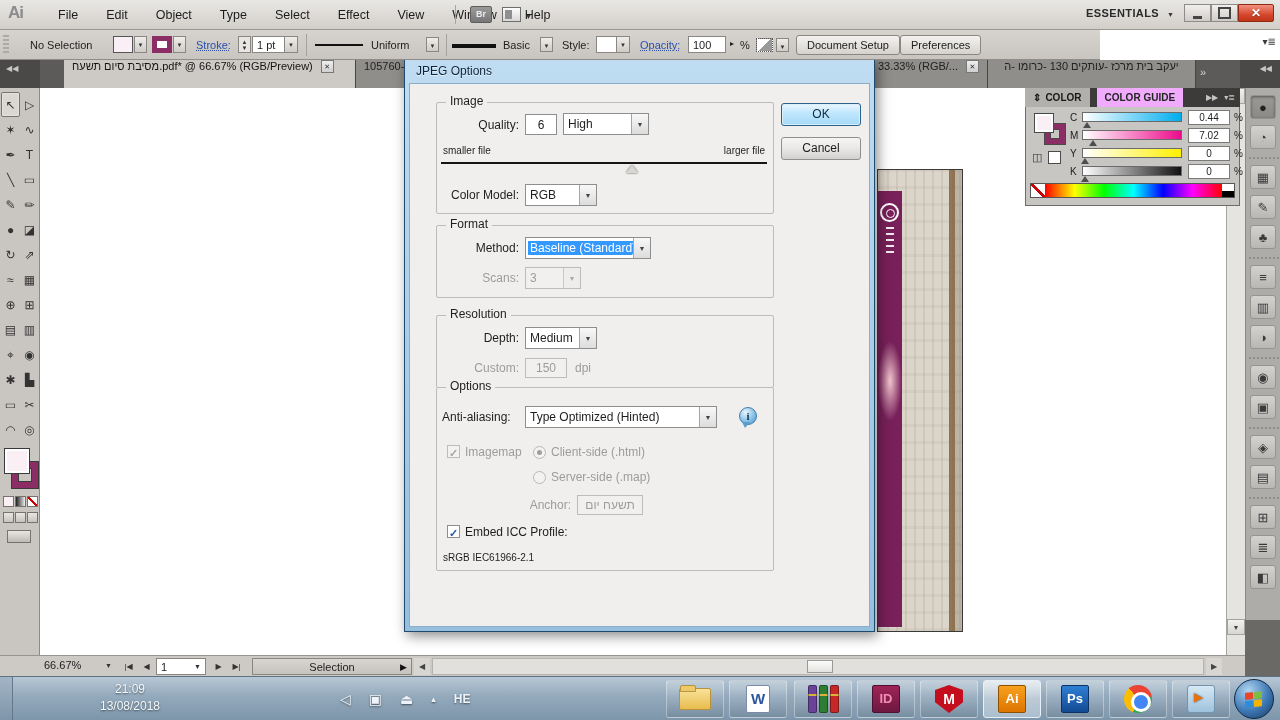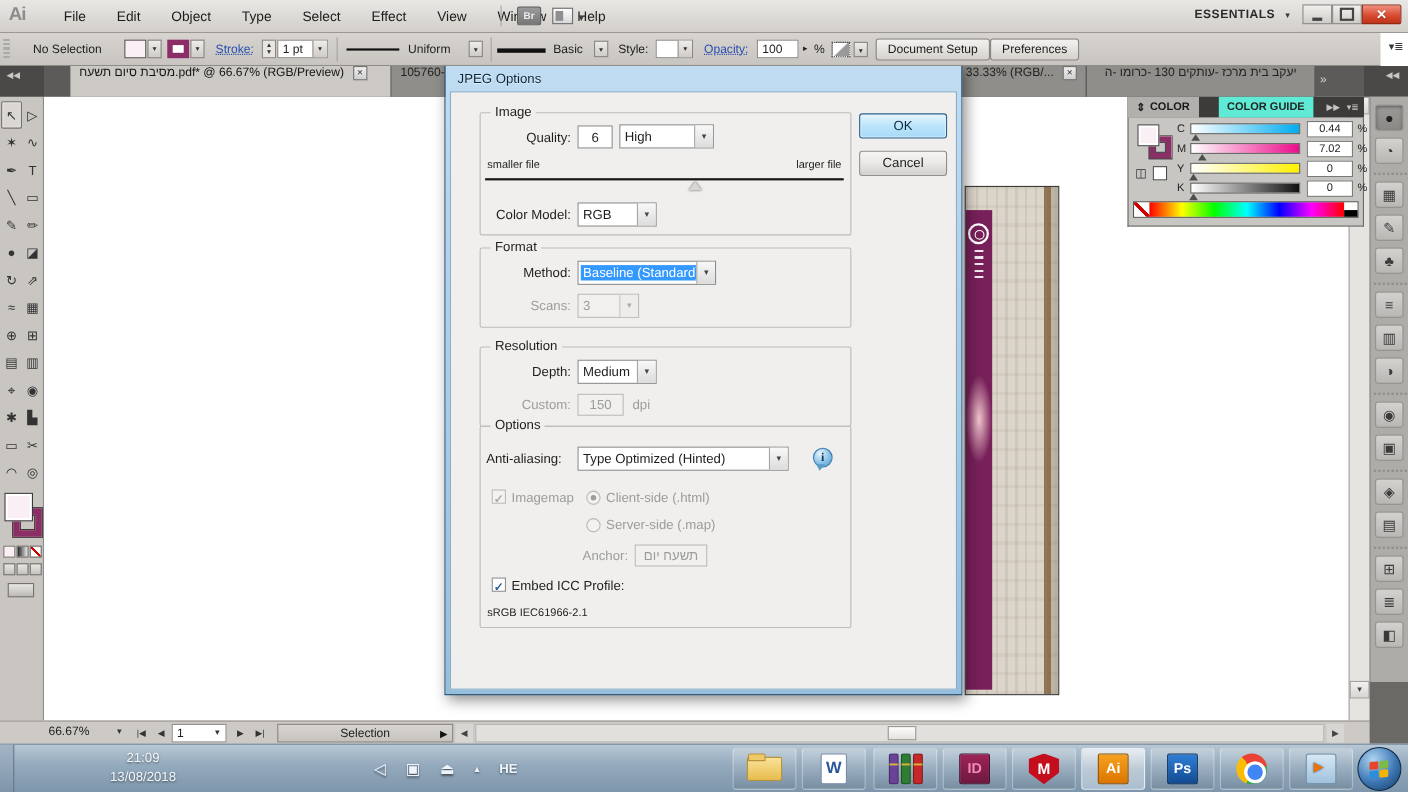--- a/index.html
+++ b/index.html
@@ -19,21 +19,21 @@
   .dcar::after{content:"▼";font-size:7px;color:#3A3A3A}
   .workspace{position:absolute;left:1086px;top:7px;display:flex;align-items:center;gap:8px;font-size:11px;font-weight:bold;color:#2B2B2B;letter-spacing:.4px}
   .winbtns{position:absolute;right:6px;top:4px;display:flex}
   .wbtn{width:27px;height:18px;border:1px solid #8E8B88;background:linear-gradient(#F2F0EE,#CFCCC8);display:flex;align-items:center;justify-content:center;color:#333}
   .wbtn.min::after{content:"";width:9px;height:3px;background:#444;margin-top:8px}
   .wbtn.max::after{content:"";width:9px;height:8px;border:2px solid #444}
   .wbtn.close{width:36px;background:linear-gradient(#F0907E,#D6482E 60%,#C03418);border-color:#8E2A14;border-radius:0 2px 2px 0}
   .wbtn.close::after{content:"✕";color:#fff;font-weight:bold;font-size:12px;text-shadow:0 1px 1px rgba(0,0,0,.4)}
 
   
-  .controlbar{position:absolute;left:0;top:30px;width:1255px;height:30px;background:linear-gradient(#D7D4D0,#C8C5C0);border-bottom:1px solid #908D88;z-index:59;font-size:11px}
+  .controlbar{position:absolute;left:0;top:30px;width:1100px;height:30px;background:linear-gradient(#D7D4D0,#C8C5C0);border-bottom:1px solid #908D88;z-index:59;font-size:11px}
   .grip{position:absolute;left:3px;top:5px;width:6px;height:20px;background:repeating-linear-gradient(#AAA 0 2px,transparent 2px 4px)}
   .cb-lbl{position:absolute;top:9px;white-space:nowrap;color:#1d1d1d}
   .cb-link{color:#2A4FB0;text-decoration:underline dotted;cursor:pointer}
   .swatch{position:absolute;top:6px;width:20px;height:17px;border:1px solid #555}
   .swdd{position:absolute;top:6px;width:13px;height:17px;border:1px solid #8A8782;background:linear-gradient(#EFEDEA,#CFCCC7);text-align:center}
   .swdd::after{content:"▼";font-size:6px;color:#333;line-height:15px}
   .spin{position:absolute;top:6px;width:13px;height:17px;border:1px solid #8A8782;background:#E8E6E3;font-size:6px;color:#333;display:flex;flex-direction:column;align-items:center;justify-content:center;line-height:6px}
   .spin::before{content:"▲"} .spin::after{content:"▼"}
   .cbcombo{position:absolute;top:6px;height:17px;display:flex;align-items:center;border:1px solid #8A8782;background:#fff;padding-left:4px}
   .cbcombo .dd8{margin-left:auto;width:13px;height:100%;background:linear-gradient(#EFEDEA,#CFCCC7);border-left:1px solid #8A8782;text-align:center}
@@ -115,21 +115,21 @@
   .okbtn{position:absolute;left:371px;top:19px;width:80px;height:23px;border:1px solid #2C628B;border-radius:3px;background:linear-gradient(#EAF6FD,#BEE6FD 45%,#A7D9F5);box-shadow:inset 0 0 0 1px #D9F0FC;font-size:12px;color:#0E2A42;line-height:21px}
   .cnbtn{position:absolute;left:371px;top:53px;width:80px;height:23px;border:1px solid #8E8F8F;border-radius:3px;background:linear-gradient(#F5F4F3,#EBEAE9 45%,#D2D1D0);font-size:12px;color:#1e1e1e;text-align:center;line-height:21px}
   .info{position:absolute;width:18px;height:18px;border-radius:50%;background:radial-gradient(circle at 35% 28%,#EAF5FC,#7FBCE4 60%,#4E93C6);border:1px solid #3F7CAC;color:#0F3B60;font-size:11px;font-weight:bold;text-align:center;line-height:16px;font-family:"Liberation Serif",serif}
   .info::after{content:"";position:absolute;left:2px;bottom:-4px;width:0;height:0;border-left:3px solid transparent;border-right:5px solid transparent;border-top:6px solid #5B9CC9}
 
   
   .cpanel{position:absolute;left:1025px;top:88px;width:215px;height:118px;z-index:45;border:1px solid #57565   4}
   .cphead{position:absolute;left:0;top:0;width:100%;height:19px;background:#3C3B3A;display:flex}
   .ctab{padding:0 8px;font-size:10px;font-weight:bold;display:flex;align-items:center;gap:4px}
   .ctab.on{background:#B2B0AD;color:#171717}
-  .ctab.off{background:#5eead4;color:#242424;margin-left:18px}
+  .ctab.off{background:#f0abfc;color:#242424;margin-left:7px}
   .cphead .ficons{margin-left:auto;color:#C7C5C2;font-size:8px;display:flex;align-items:center;gap:6px;padding-right:5px}
   .cpbody{position:absolute;left:0;top:19px;width:100%;height:99px;background:#C8C6C3;border:1px solid #6E6C69;border-top:none}
   .cp-fill{position:absolute;left:8px;top:6px;width:20px;height:20px;background:#FBEFF6;border:1px solid #4A4A4A;box-shadow:inset 0 0 0 2px #fff;z-index:2}
   .cp-stroke{position:absolute;left:19px;top:17px;width:20px;height:20px;border:5px solid #8B2E66;box-shadow:0 0 0 1px #4A4A4A,inset 0 0 0 1px #4A4A4A}
   .cp-cube{position:absolute;left:6px;top:44px;font-size:11px;color:#2E2E2E}
   .cp-white{position:absolute;left:22px;top:44px;width:13px;height:13px;background:#fff;border:1px solid #4A4A4A}
   .crow{position:absolute;left:44px;height:16px;width:168px}
   .crow .cl{position:absolute;left:0;top:1px;font-size:10px;color:#1c1c1c}
   .ctrack{position:absolute;left:12px;top:1px;width:100px;height:10px;border:1px solid #6B6B6B}
   .cth{position:absolute;bottom:-7px;width:0;height:0;border-left:4px solid transparent;border-right:4px solid transparent;border-bottom:6px solid #4E4E4E}

